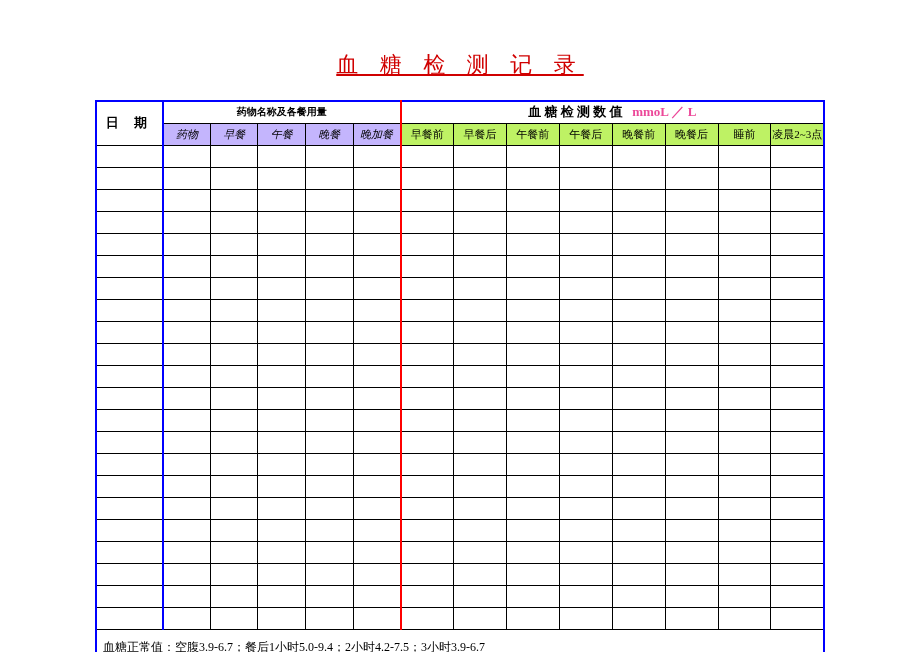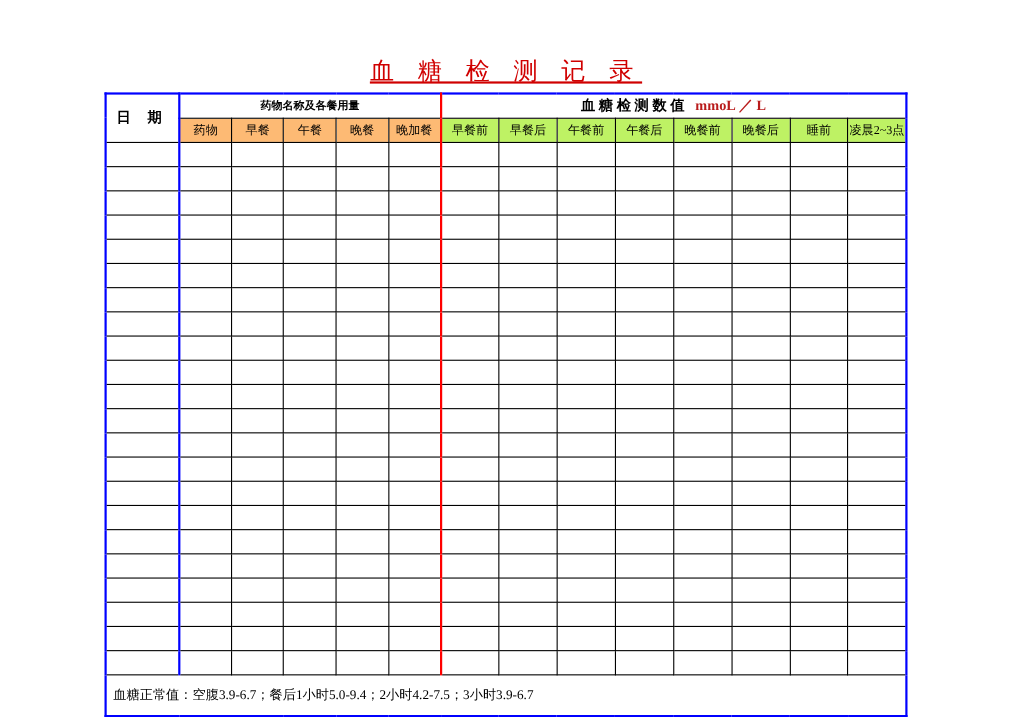--- a/index.html
+++ b/index.html
@@ -10,21 +10,21 @@
       font-family: "SimSun", "宋体", serif;
       position: relative;
     }
     .title {
       text-align: center;
       color: #d00000;
       font-size: 22px;
       letter-spacing: 8px;
       text-decoration: underline;
       padding-top: 50px;
-      padding-bottom: 4px;
+      padding-bottom: 20px;
       font-weight: normal;
     }
     .table-wrap {
       margin: 0 auto;
       width: 730px;
     }
     table {
       border-collapse: collapse;
       width: 100%;
       table-layout: fixed;
@@ -53,22 +53,22 @@
 
     .hdr-date { font-size: 13px; letter-spacing: 6px; font-weight: bold; }
     .hdr-med-group {
       font-size: 10px;
       font-weight: bold;
     }
     .hdr-blood-group {
       font-size: 13px;
       font-weight: bold;
     }
-    .unit-red { color: #b91c1c; }
-    .sub-med { background: #fdba74; }
+    .unit-red { color: #ec4899; }
+    .sub-med { background: #c4b5fd; font-style: italic; }
     .sub-blood { background: #bef264; }
     .footer-row td {
       text-align: left;
       padding-left: 6px;
       font-size: 12px;
       height: 38px;
     }
   </style>
 </head>
 <body>

